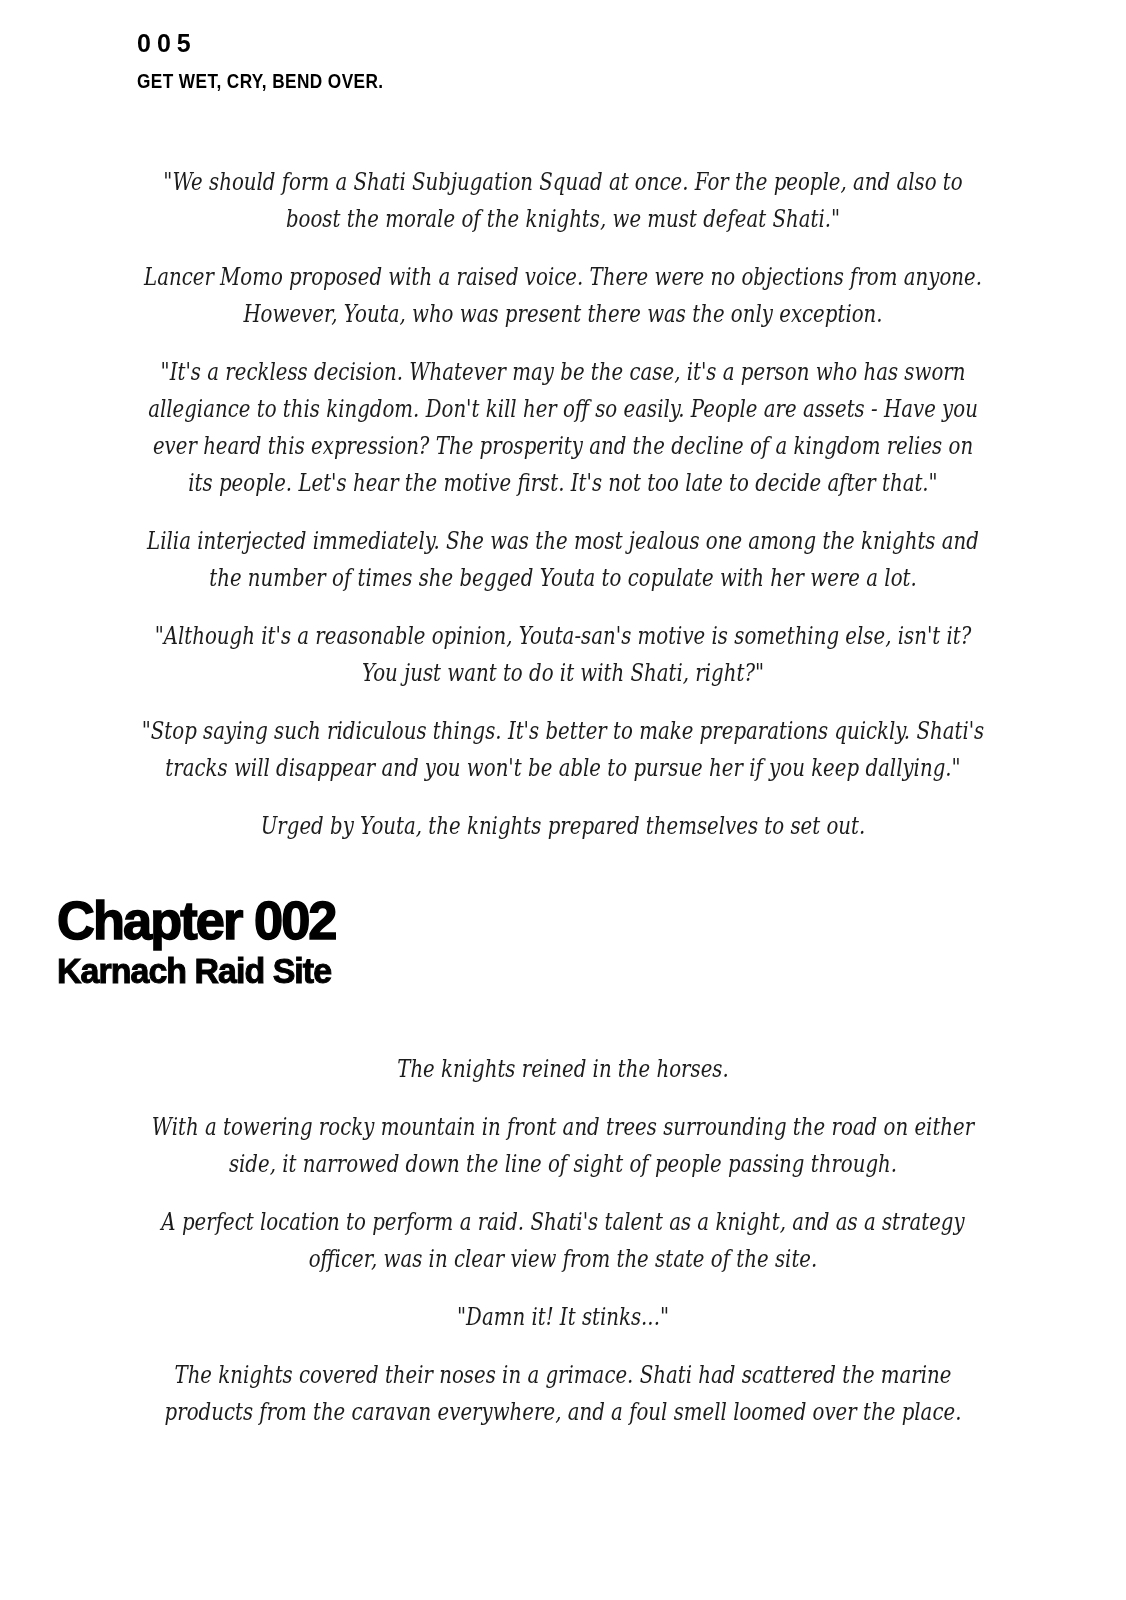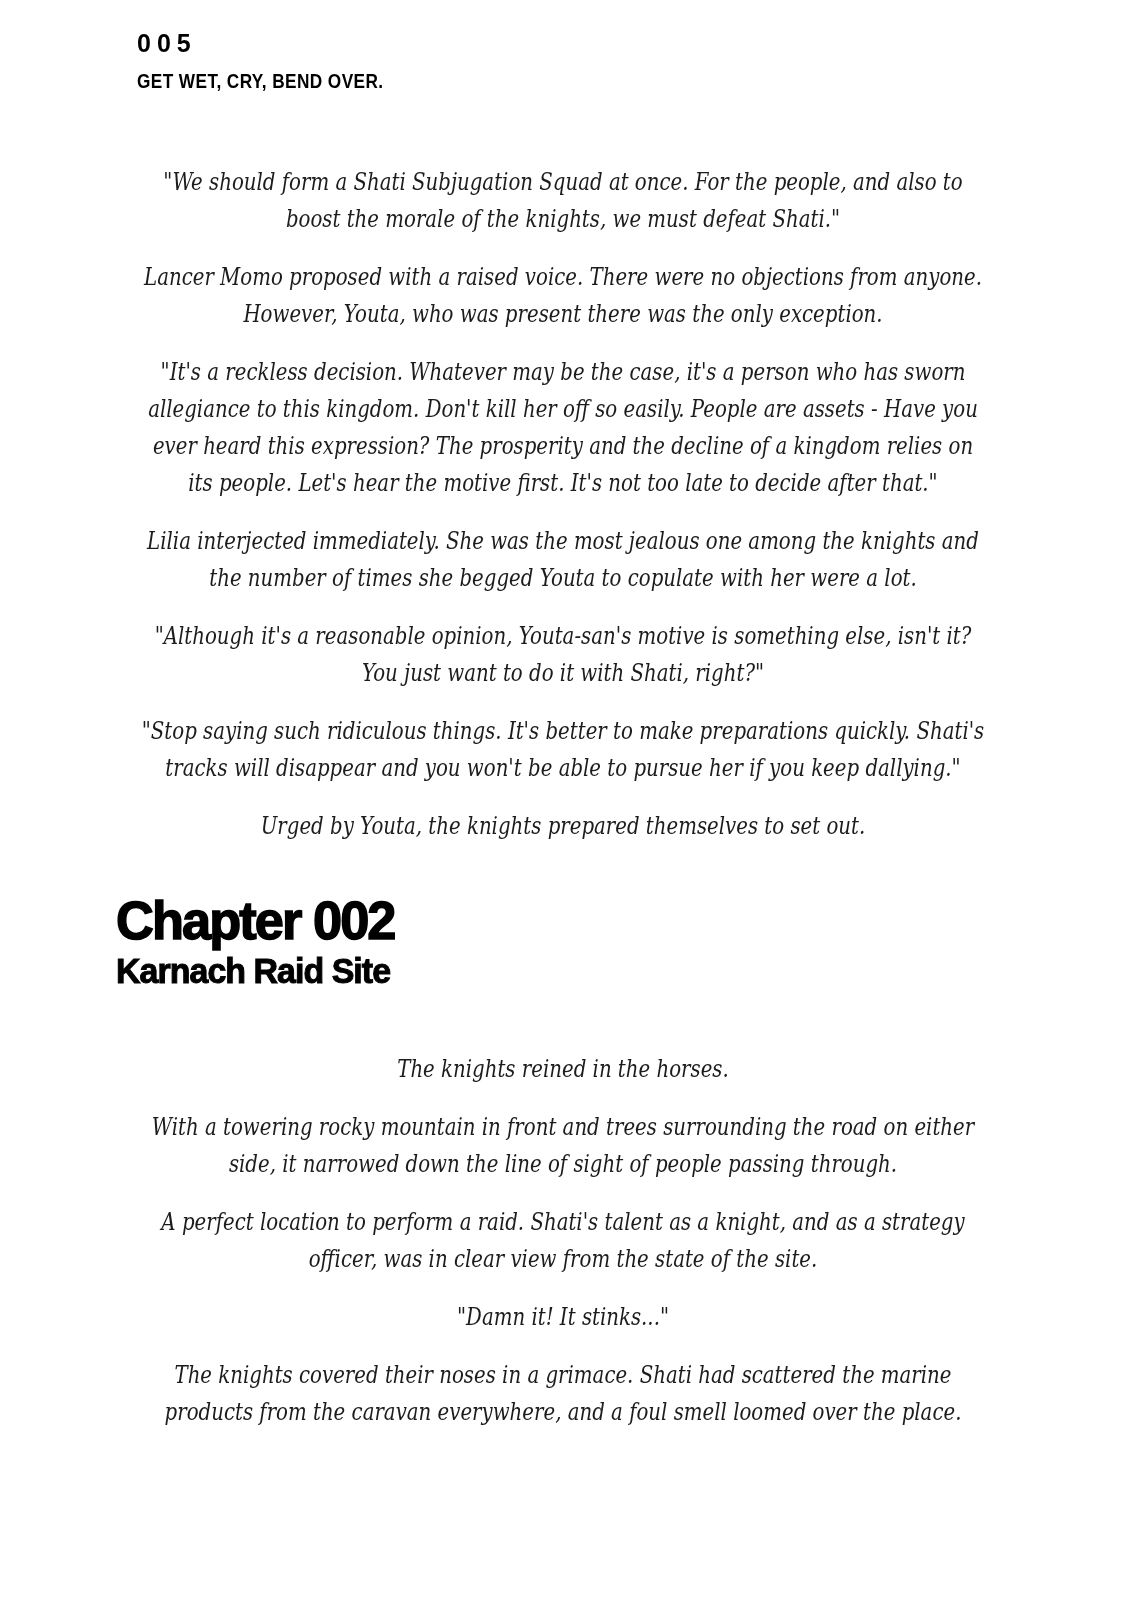--- a/index.html
+++ b/index.html
@@ -60,21 +60,21 @@
     line-height: 37px;
     text-align: center;
     color: var(--text-color);
     white-space: pre;
     width: 1126px;
     transform: scaleX(0.79);
     transform-origin: 50% 0;
   }
   .chapter-heading {
     margin-top: 48px;
-    padding-left: 116px;
+    padding-left: 57px;
   }
   .chapter-title {
     margin: 0 0 4px 0;
     font-family: "Liberation Sans", sans-serif;
     font-weight: 900;
     font-size: 54px;
     line-height: 56px;
     letter-spacing: -2px;
     color: var(--heading-color);
     -webkit-text-stroke: 1.5px var(--heading-color);

